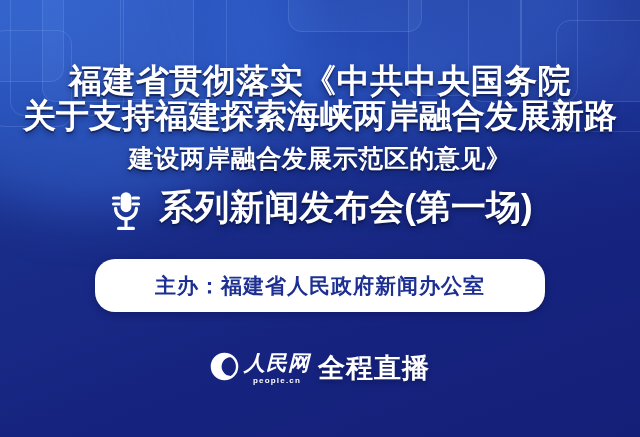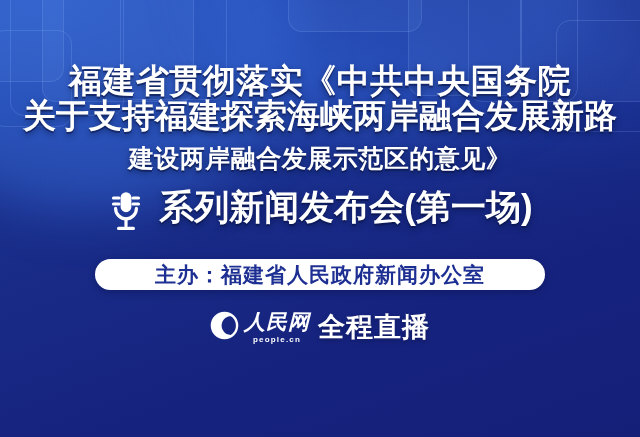--- a/index.html
+++ b/index.html
@@ -85,42 +85,42 @@
     line-height: 1;
     white-space: nowrap;
     text-shadow:
       0 2px 0 rgba(10,20,70,0.55),
       0 3px 6px rgba(6,14,55,0.55);
   }
 
   .host-badge {
     margin-top: 22px;
     width: 450px;
-    height: 31px;
+    height: 53px;
     border-radius: 20px;
     background: #ffffff;
     display: flex;
     align-items: center;
     justify-content: center;
     box-shadow: 0 2px 7px rgba(5,12,50,0.35);
   }
   .host-text {
     color: #1d2f92;
     font-weight: bold;
     font-size: 21px;
     letter-spacing: 1px;
     white-space: nowrap;
   }
 
   .footer-row {
     display: flex;
     align-items: center;
     justify-content: center;
     gap: 8px;
-    margin-top: 19px;
+    margin-top: 38px;
   }
   .brand {
     display: flex;
     align-items: flex-end;
     gap: 5px;
   }
   .brand-marks {
     display: flex;
     flex-direction: column;
     align-items: center;

